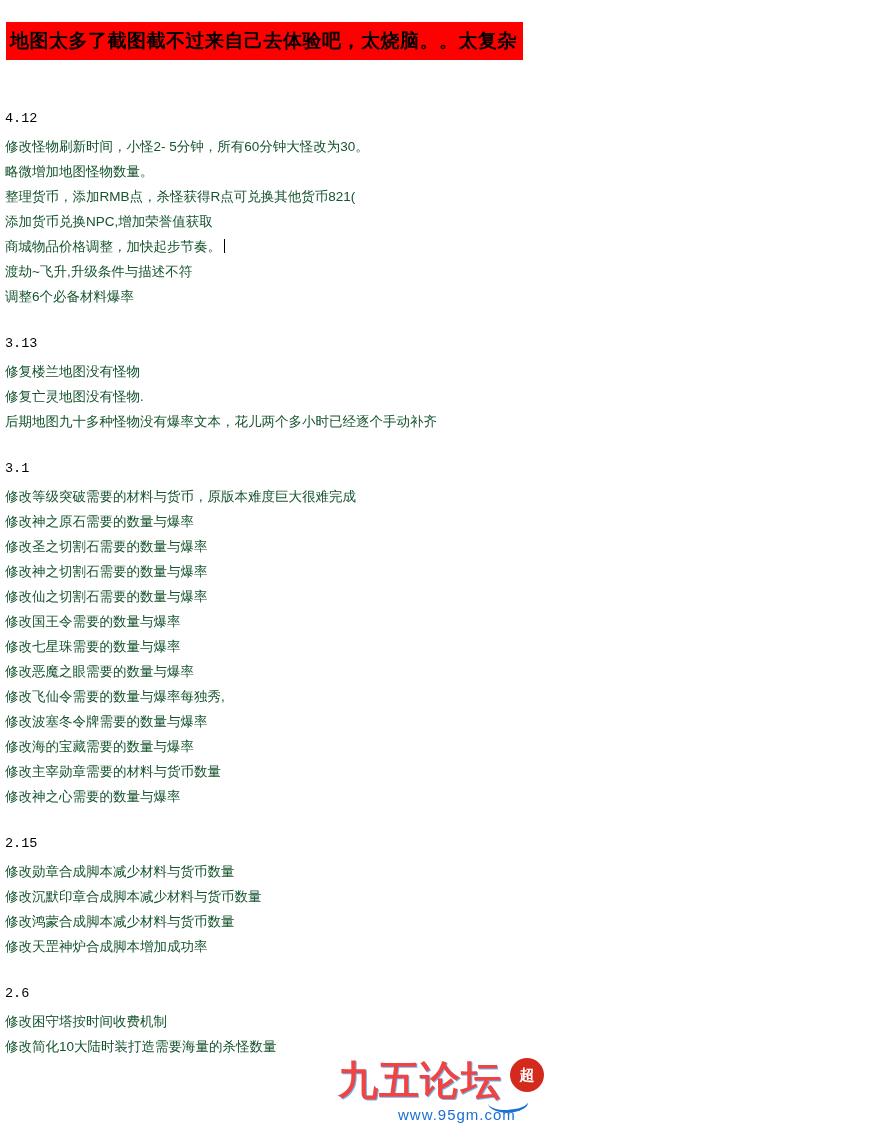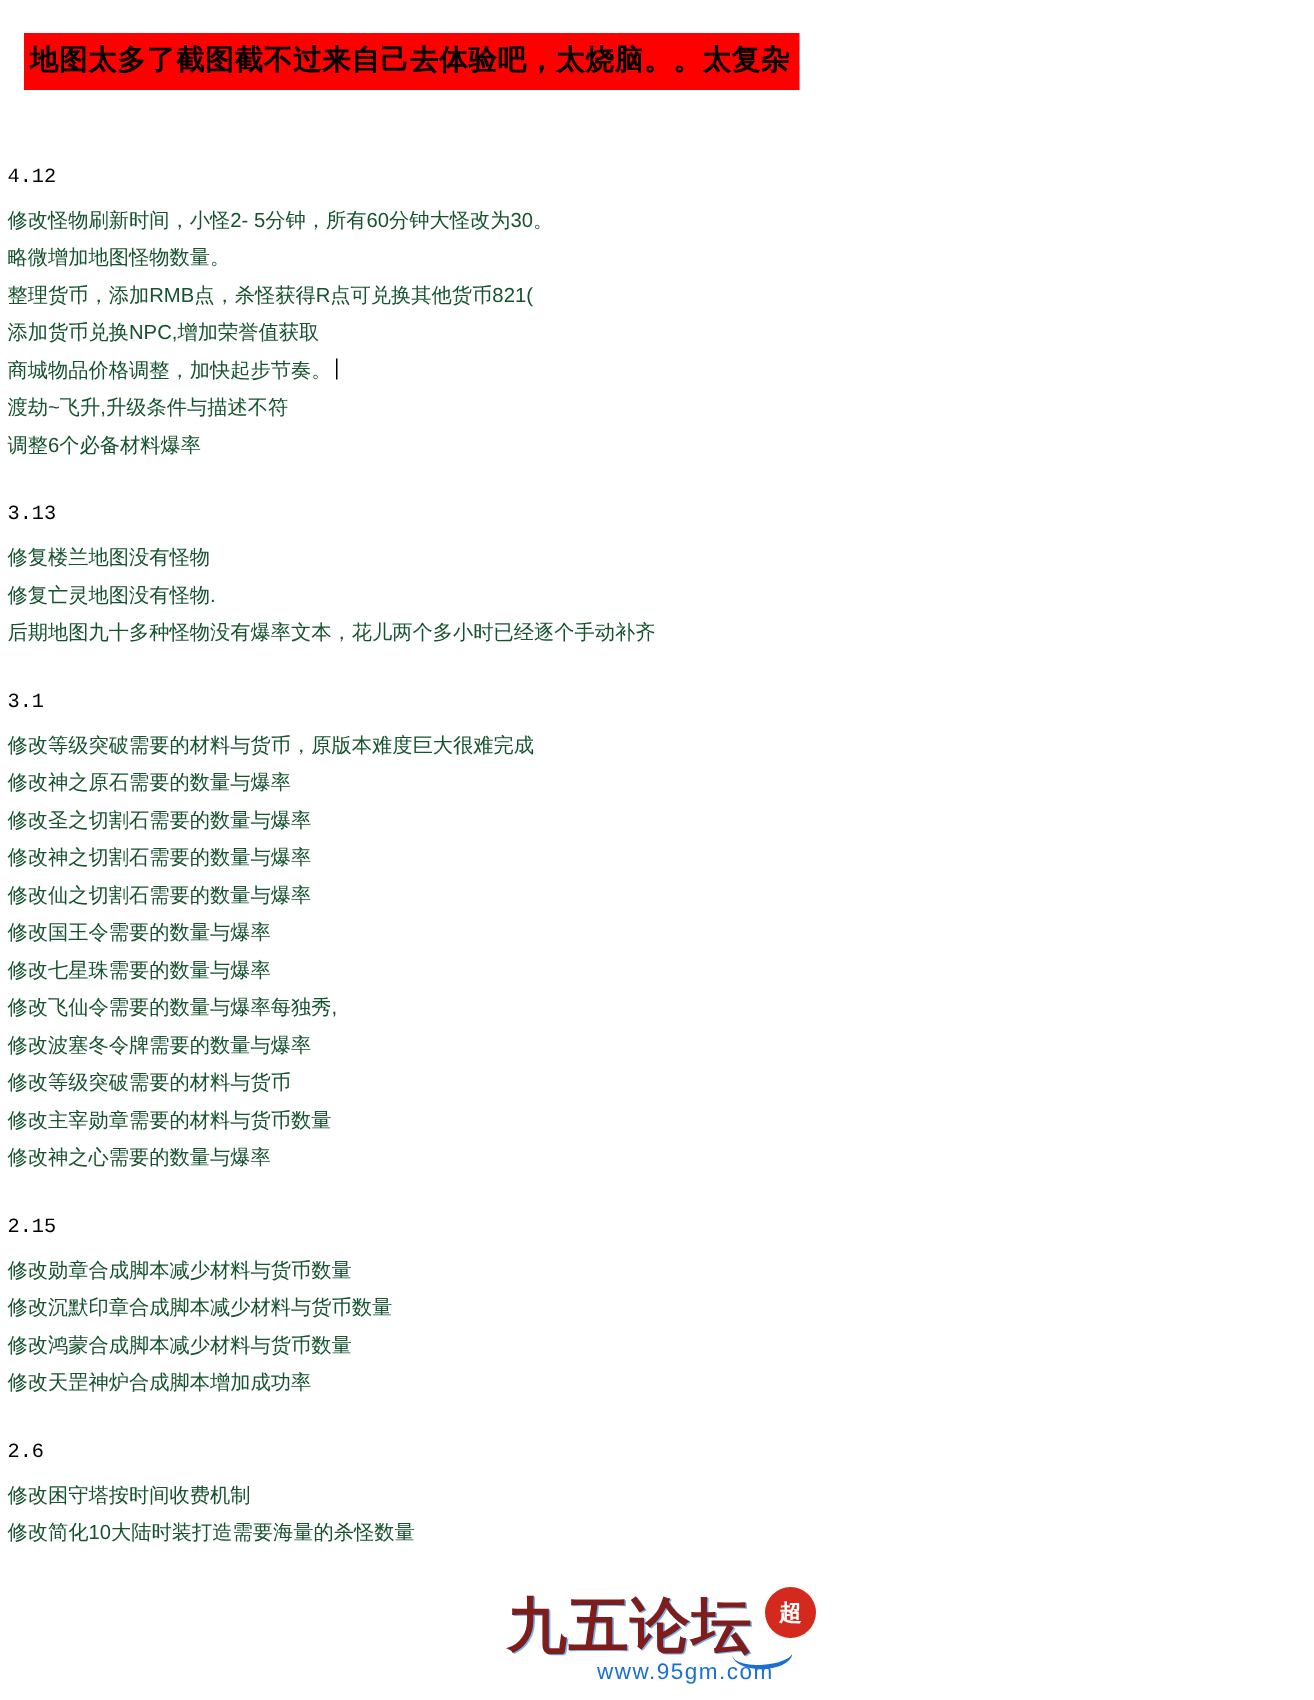--- a/index.html
+++ b/index.html
@@ -24,21 +24,21 @@
   }
   .banner {
     display: inline-block;
     background: #ff0000;
     color: #000000;
     font-size: 19px;
     font-weight: 700;
     line-height: 38px;
     padding: 0 6px 0 4px;
     margin-top: 22px;
-    margin-left: 16px;
+    margin-left: 6px;
     white-space: nowrap;
     letter-spacing: 0.5px;
   }
   .content {
     margin-top: 46px;
     padding-left: 5px;
   }
   .section {
     margin-bottom: 22px;
   }
@@ -65,24 +65,24 @@
   }
   .watermark {
     position: absolute;
     left: 338px;
     top: 1062px;
     width: 220px;
     height: 64px;
     pointer-events: none;
   }
   .wm-text {
-    font-family: Liberation Sans, sans-serif;
+    font-family: Liberation Mono, monospace;
     font-size: 40px;
     font-weight: 700;
-    color: #7f1d1d;
+    color: #ef4444;
     letter-spacing: 1px;
     line-height: 44px;
     text-shadow: 1px 1px 0 #6fb7f2;
     position: absolute;
     left: 0;
     top: 0;
   }
   .wm-sub {
     position: absolute;
     left: 60px;
@@ -147,23 +147,24 @@
 
     <div class="section">
       <div class="version">3.1</div>
       <div class="line">修改等级突破需要的材料与货币，原版本难度巨大很难完成</div>
       <div class="line">修改神之原石需要的数量与爆率</div>
       <div class="line">修改圣之切割石需要的数量与爆率</div>
       <div class="line">修改神之切割石需要的数量与爆率</div>
       <div class="line">修改仙之切割石需要的数量与爆率</div>
       <div class="line">修改国王令需要的数量与爆率</div>
       <div class="line">修改七星珠需要的数量与爆率</div>
+      <div class="line">修改恶魔之眼需要的数量与爆率</div>
       <div class="line">修改飞仙令需要的数量与爆率每独秀,</div>
       <div class="line">修改波塞冬令牌需要的数量与爆率</div>
-      <div class="line">修改等级突破需要的材料与货币</div>
+      <div class="line">修改海的宝藏需要的数量与爆率</div>
       <div class="line">修改主宰勋章需要的材料与货币数量</div>
       <div class="line">修改神之心需要的数量与爆率</div>
     </div>
 
     <div class="section">
       <div class="version">2.15</div>
       <div class="line">修改勋章合成脚本减少材料与货币数量</div>
       <div class="line">修改沉默印章合成脚本减少材料与货币数量</div>
       <div class="line">修改鸿蒙合成脚本减少材料与货币数量</div>
       <div class="line">修改天罡神炉合成脚本增加成功率</div>

